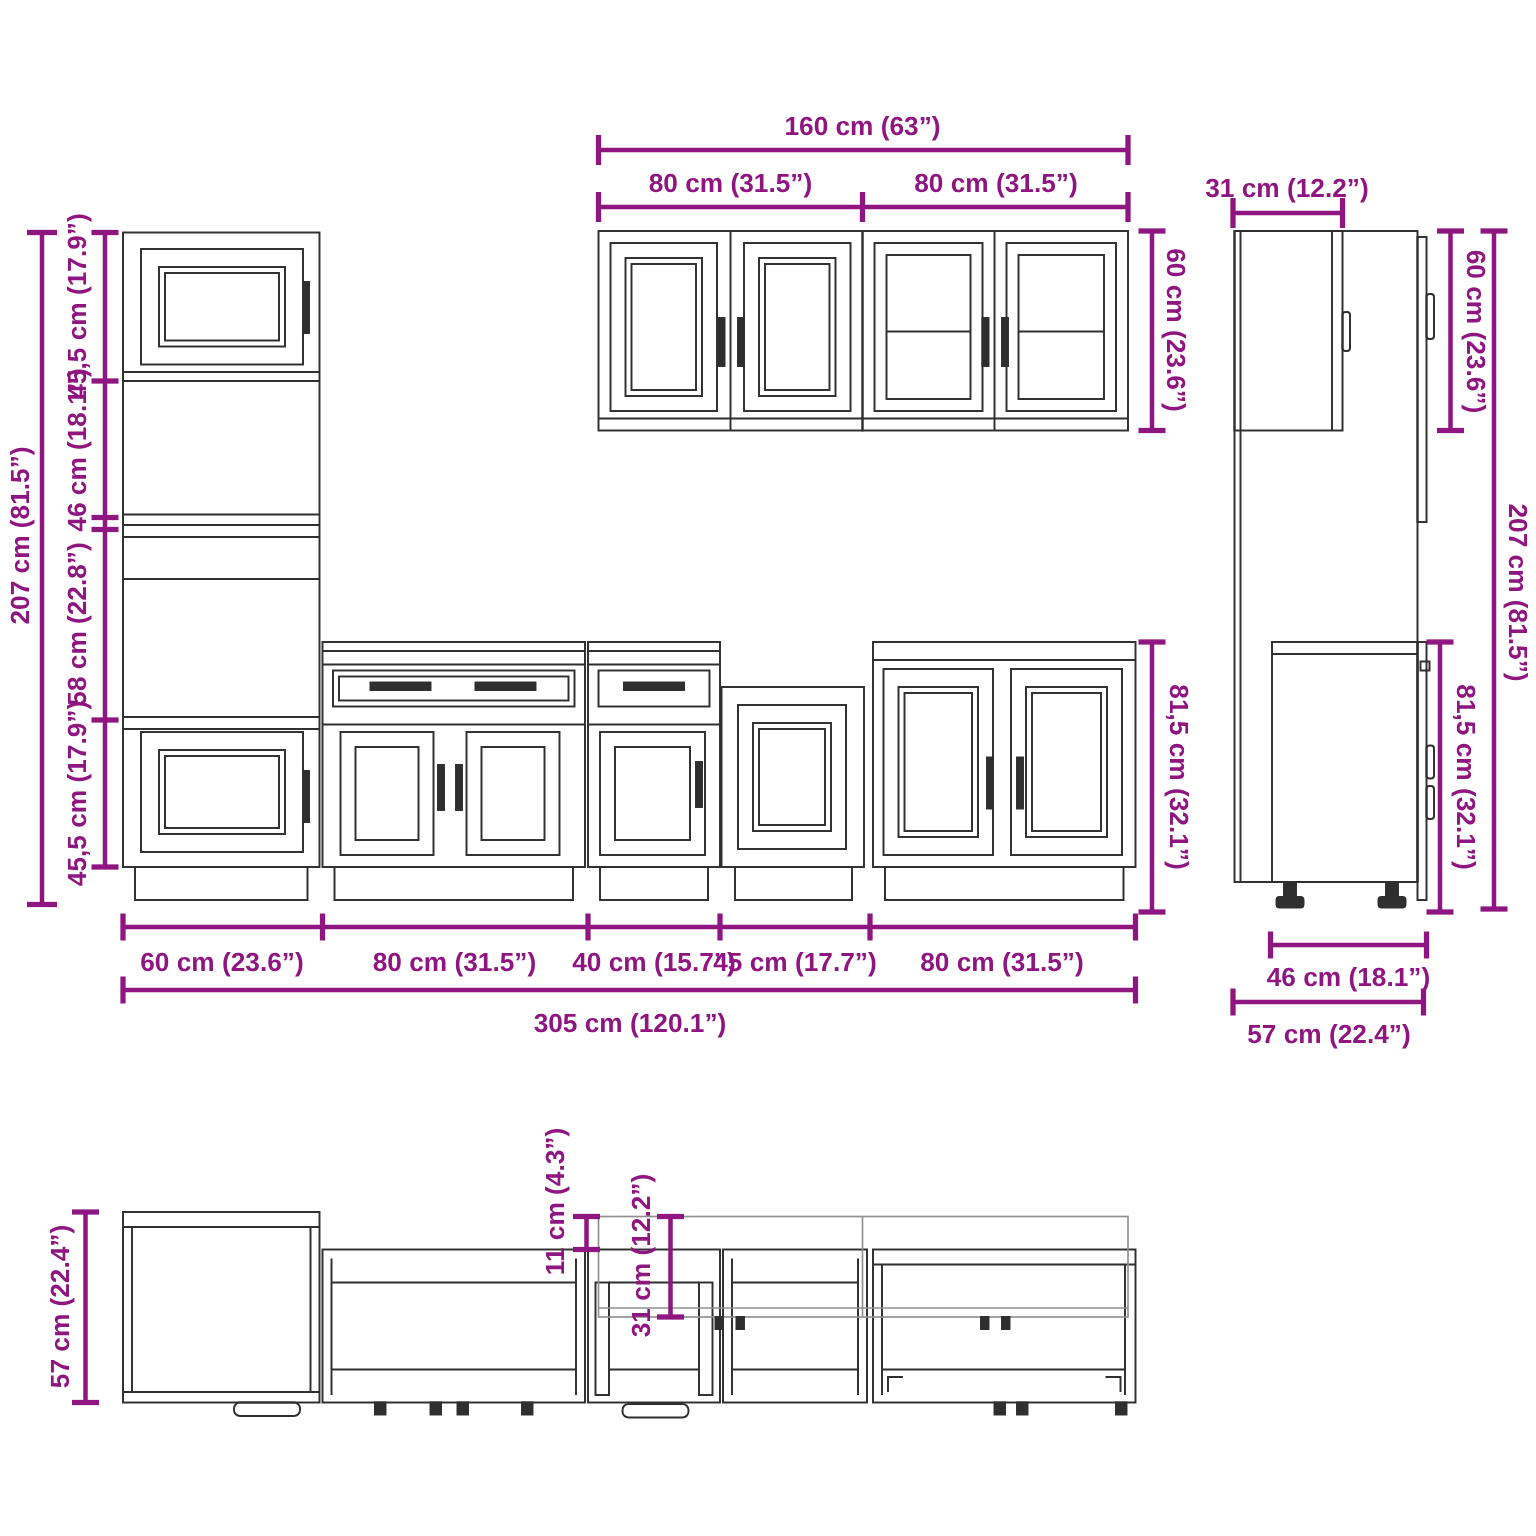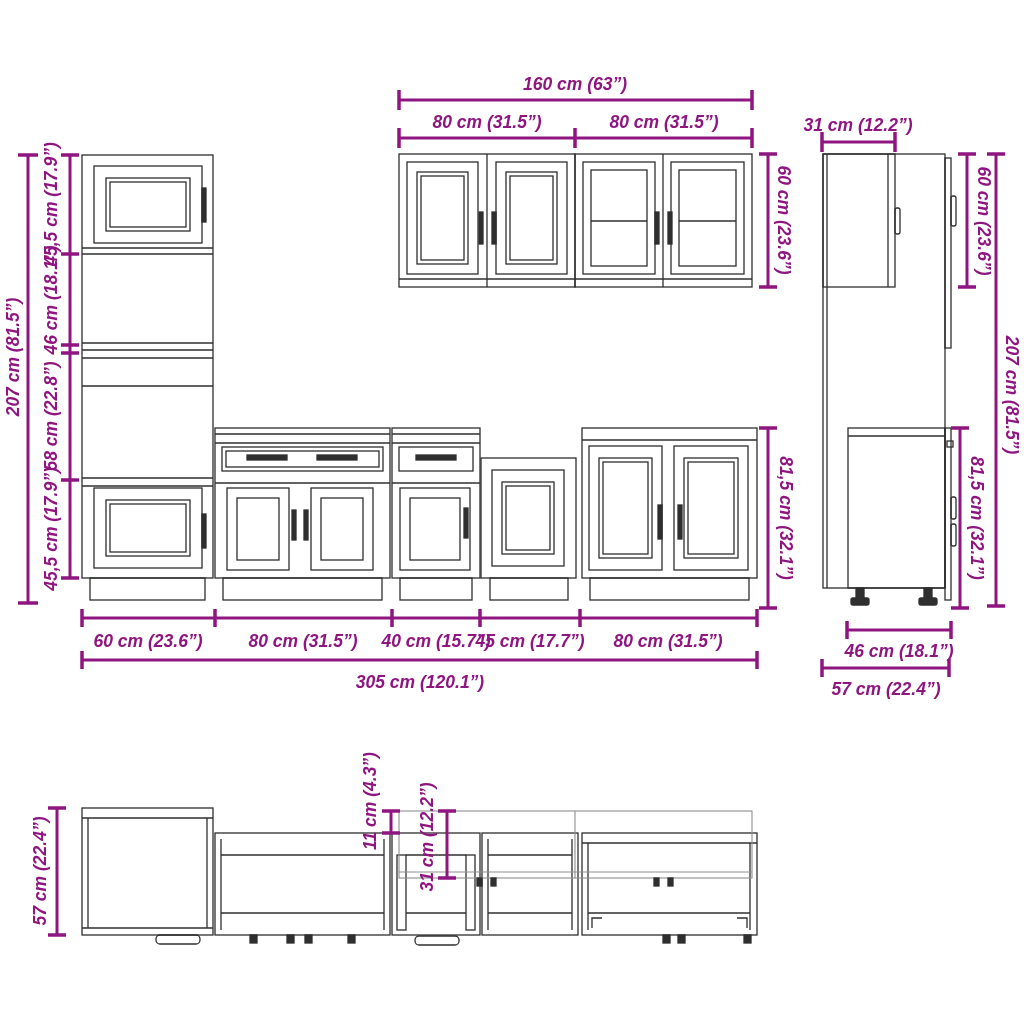--- a/index.html
+++ b/index.html
@@ -1,16 +1,16 @@
 <!DOCTYPE html>
 <html><head>
 <meta charset="utf-8">
 <style>
   html,body{margin:0;padding:0;background:#ffffff;}
-  .page{width:1024px;height:1024px;position:relative;background:#fff;overflow:hidden;font-style:italic;}
+  .page{width:1024px;height:1024px;position:relative;background:#fff;overflow:hidden;}
   svg{display:block;}
   text{
     font-family:"Liberation Sans","DejaVu Sans",sans-serif;
     font-weight:bold;
     font-size:17.5px;
   }
 </style>
 </head>
 <body>
 

